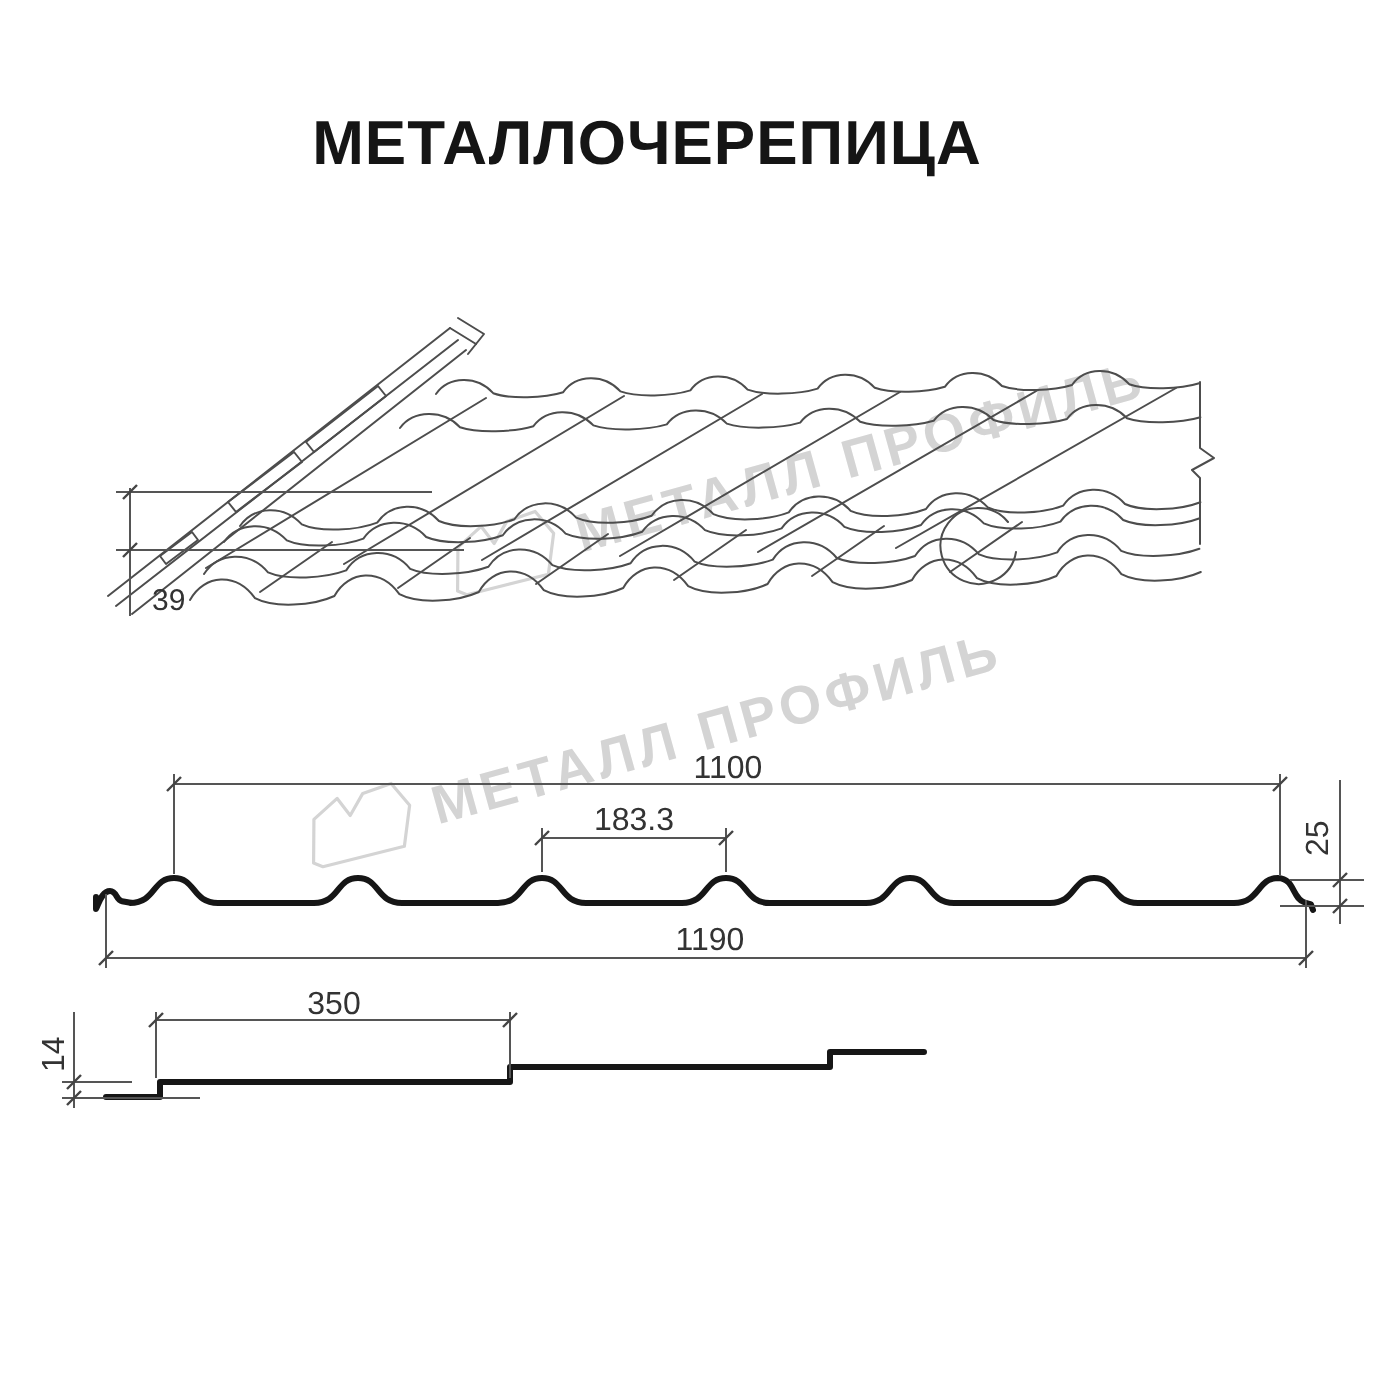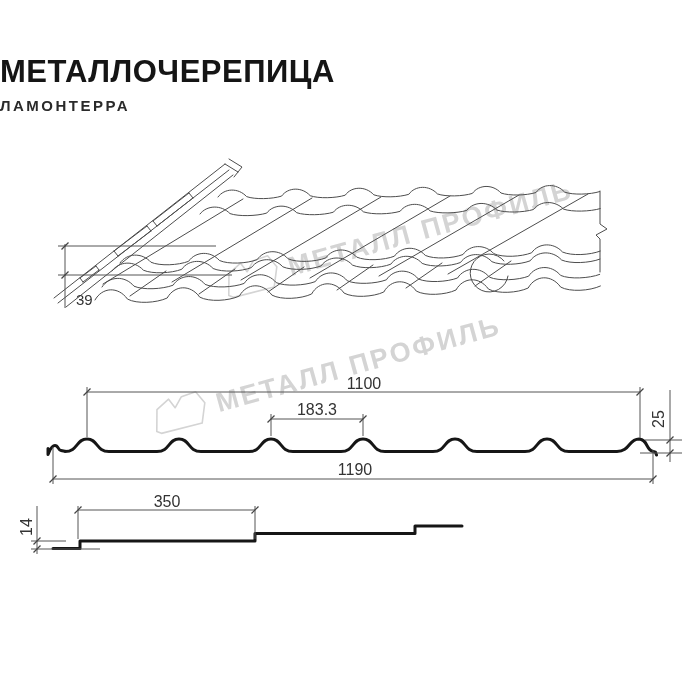--- a/index.html
+++ b/index.html
@@ -1,18 +1,18 @@
 <!DOCTYPE html>
 <html><head>
 <meta charset="utf-8">
 <style>
   html,body{margin:0;padding:0;background:#fff;}
   .page{position:relative;width:700px;height:700px;background:#ffffff;overflow:hidden;
         font-family:"Liberation Sans",sans-serif;}
-  .hdr{position:absolute;left:0;top:54px;width:647px;text-align:left;z-index:3;}
+  .hdr{position:absolute;left:0;top:54px;width:647px;text-align:center;z-index:3;}
   .hdr h1{margin:0;font-size:31px;font-weight:800;letter-spacing:.5px;color:#151515;}
   .hdr .sub{margin-top:7px;font-size:15px;font-weight:600;letter-spacing:2.5px;color:#2a2a2a;}
   .wm{position:absolute;display:flex;align-items:center;white-space:nowrap;z-index:1;
       transform:rotate(-15.5deg);transform-origin:0 50%;color:#d4d4d4;}
   .wm .wm-text{font-size:27px;font-weight:700;letter-spacing:2.5px;margin-left:9px;}
   .wm svg{display:block;}
   .wm1{left:222px;top:266px;}
   .wm2{left:150px;top:402px;}
   svg.draw{position:absolute;z-index:2;}
   .art{stroke:#4d4d4d;stroke-width:1;fill:none;stroke-linejoin:round;stroke-linecap:round;}
@@ -23,21 +23,20 @@
   text.dimtxt.sm{font-size:15px;}
   .lg{stroke:#d4d4d4;stroke-width:1.6;fill:none;stroke-linejoin:round;}
 </style>
 </head>
 <body>
 
 <div class="page">
 
   <div class="hdr">
     <h1>МЕТАЛЛОЧЕРЕПИЦА</h1>
-    <div class="sub">ЛАМОНТЕРРА</div>
   </div>
 
   <div class="wm wm1">
     <svg width="60" height="40" viewBox="0 0 60 40">
       <path class="lg" d="M4,31 L10,10 L24,3 L28,13 L37,4 L52,3 L58,16 L50,35 L8,34 Z"></path>
     </svg>
     <span class="wm-text">МЕТАЛЛ ПРОФИЛЬ</span>
   </div>
 
   <div class="wm wm2">

